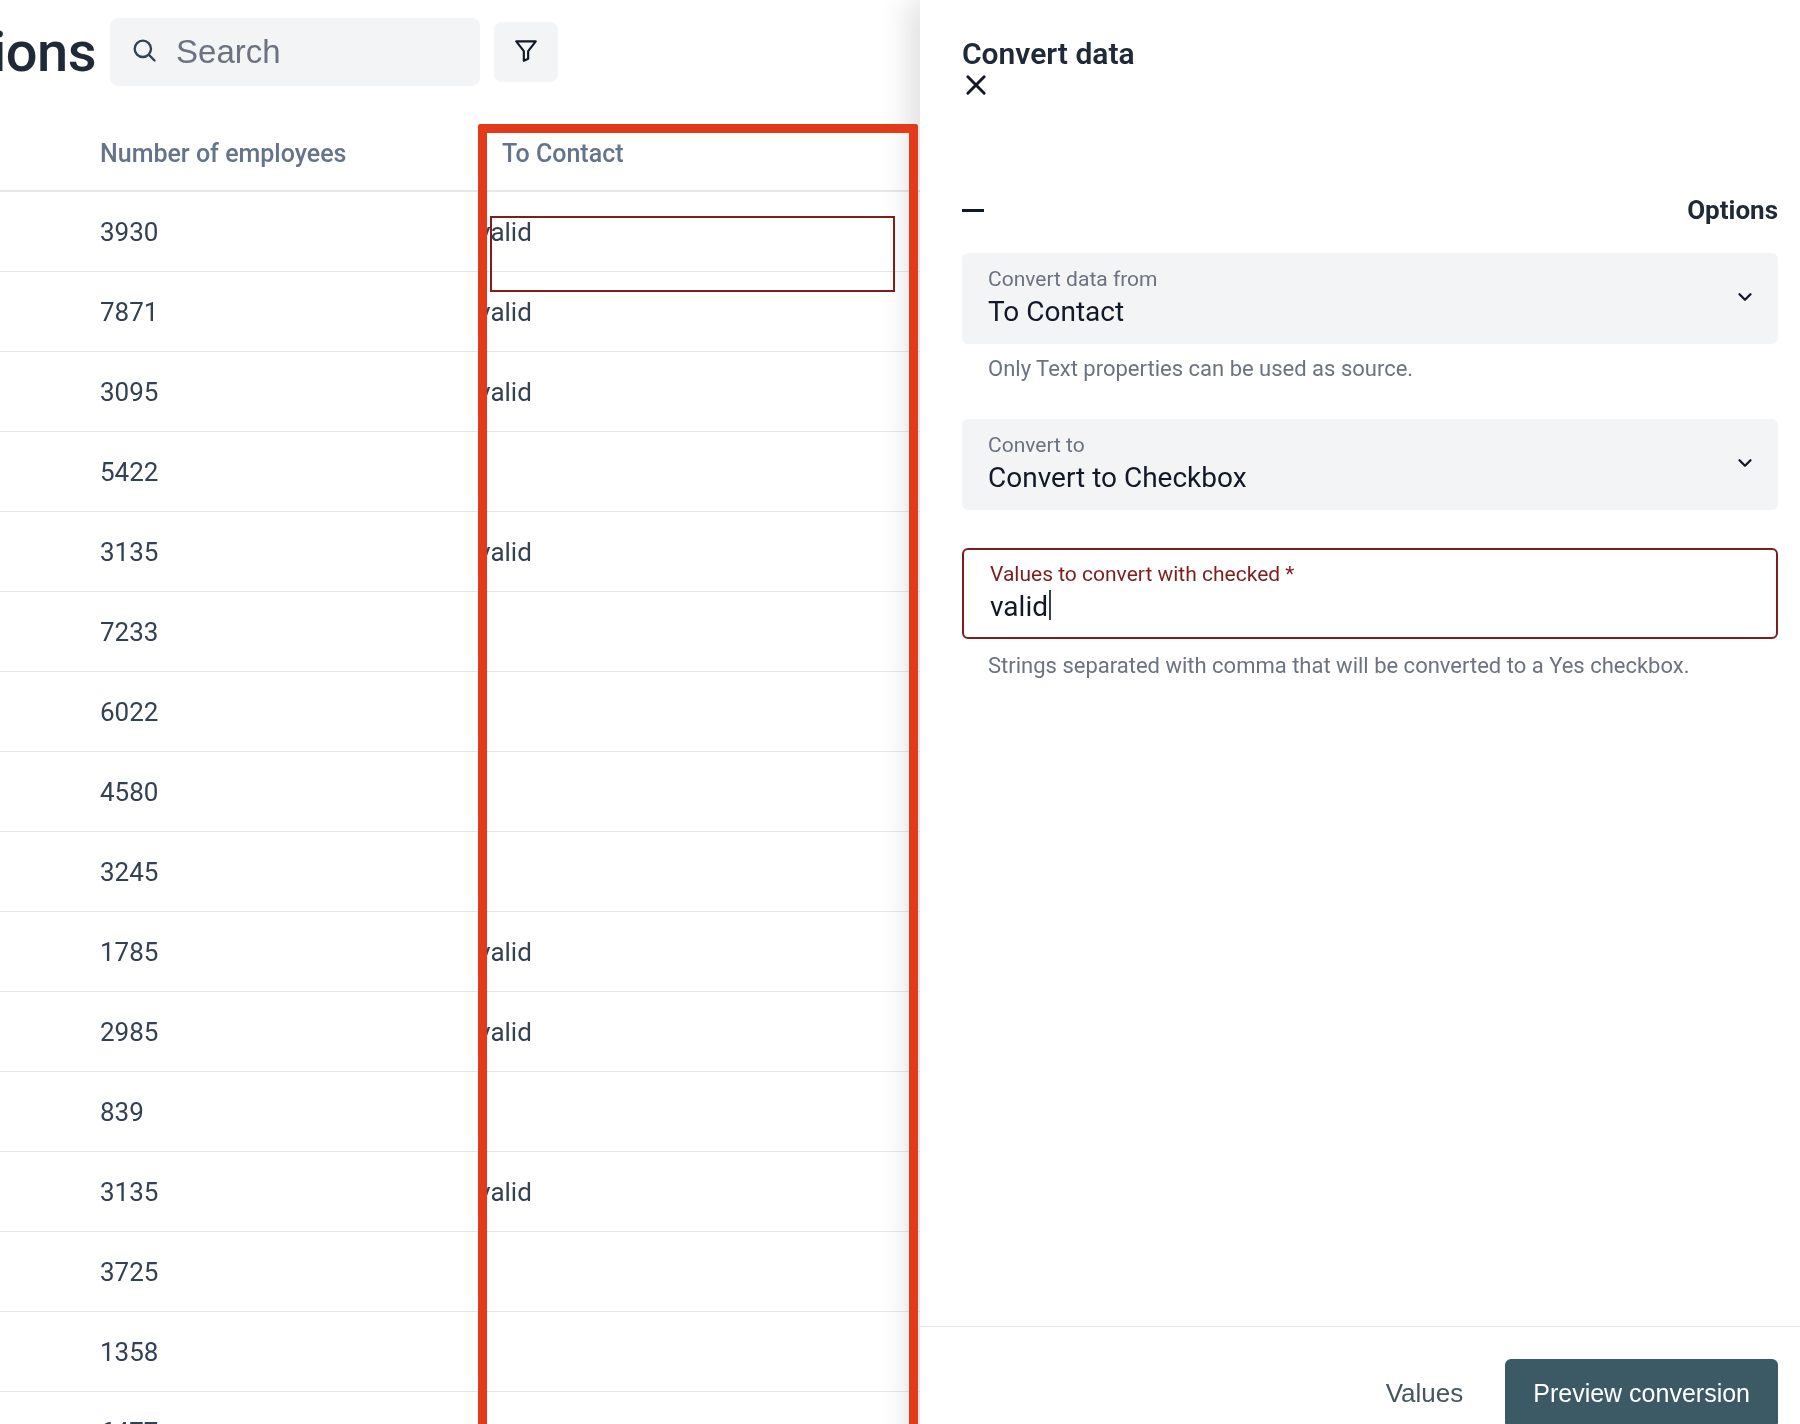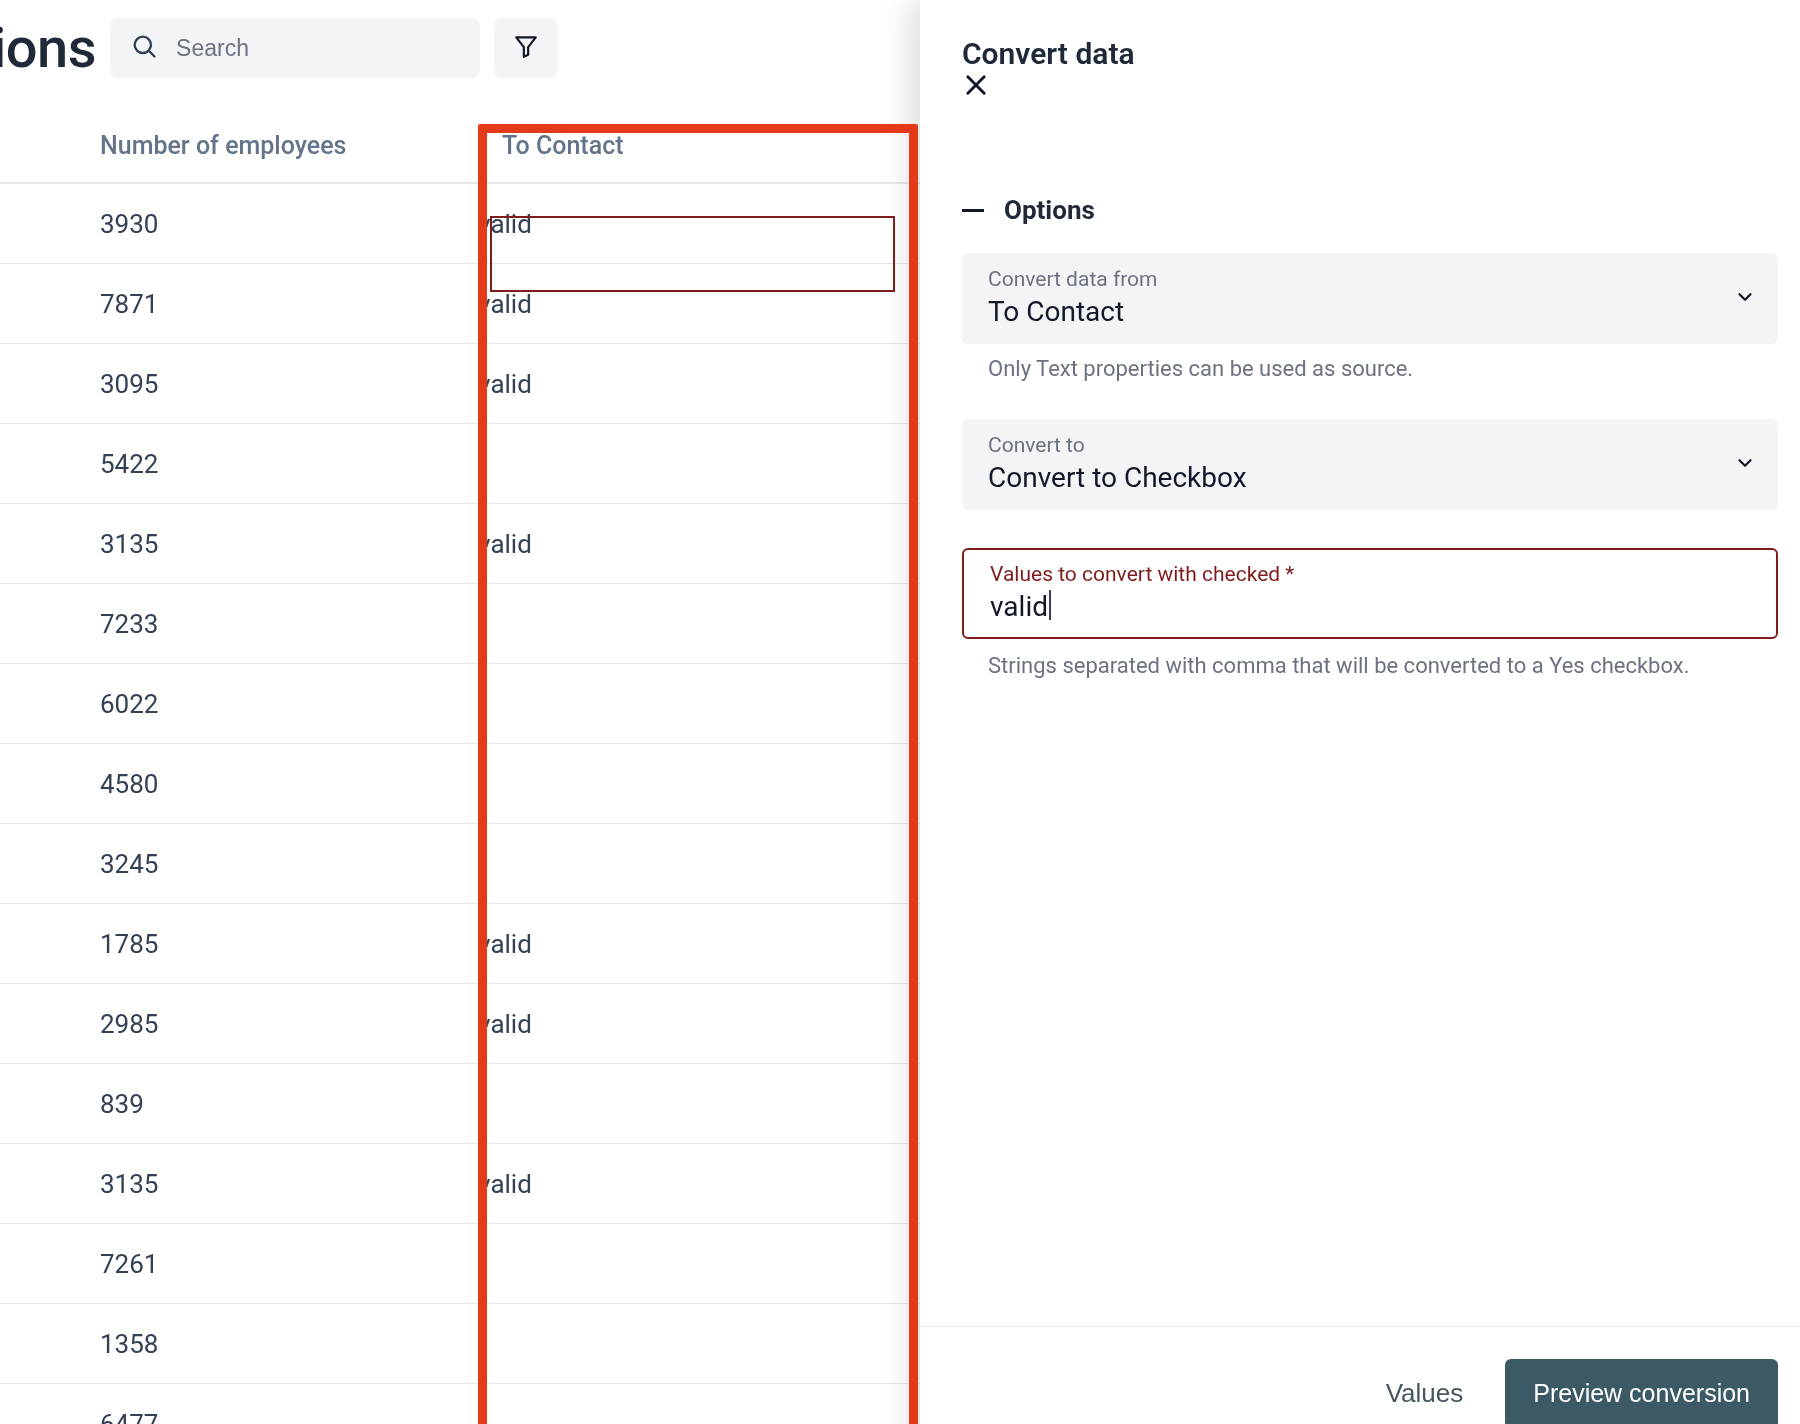--- a/index.html
+++ b/index.html
@@ -61,21 +61,21 @@
     background: #f3f4f6;
     border-radius: 8px;
     padding: 14px 20px;
     flex: 1;
     min-width: 320px;
     max-width: 370px;
   }
   .search-wrap svg { width: 28px; height: 28px; flex-shrink: 0; }
   .search-input {
     border: none; background: transparent; outline: none;
-    font-size: 23px; color: #334155;
+    font-size: 33px; color: #334155;
     width: 100%;
   }
   .search-input::placeholder { color: #6b7280; }
   .filter-btn {
     display: inline-flex;
     align-items: center; justify-content: center;
     background: #f3f4f6;
     border-radius: 8px;
     width: 64px; height: 60px;
   }
@@ -178,20 +178,21 @@
     font-weight: 600;
     color: #1f2937;
   }
   .close-btn svg { width: 28px; height: 28px; display:block; }
 
   .section-label {
     display: flex;
     align-items: center;
     gap: 20px;
     margin-bottom: 28px;
+    justify-content: space-between;
   }
   .section-label .dash {
     width: 22px; height: 3px; background: #111827;
   }
   .section-label .txt {
     font-size: 26px;
     font-weight: 700;
   }
 
   .field-block {
@@ -359,21 +360,21 @@
           </div>
           <div class="row">
             <div class="cell-emp">839</div>
             <div class="cell-contact"></div>
           </div>
           <div class="row">
             <div class="cell-emp">3135</div>
             <div class="cell-contact">valid</div>
           </div>
           <div class="row">
-            <div class="cell-emp">7261</div>
+            <div class="cell-emp">3725</div>
             <div class="cell-contact"></div>
           </div>
           <div class="row">
             <div class="cell-emp">1358</div>
             <div class="cell-contact"></div>
           </div>
           <div class="row">
             <div class="cell-emp">6477</div>
             <div class="cell-contact"></div>
           </div>

